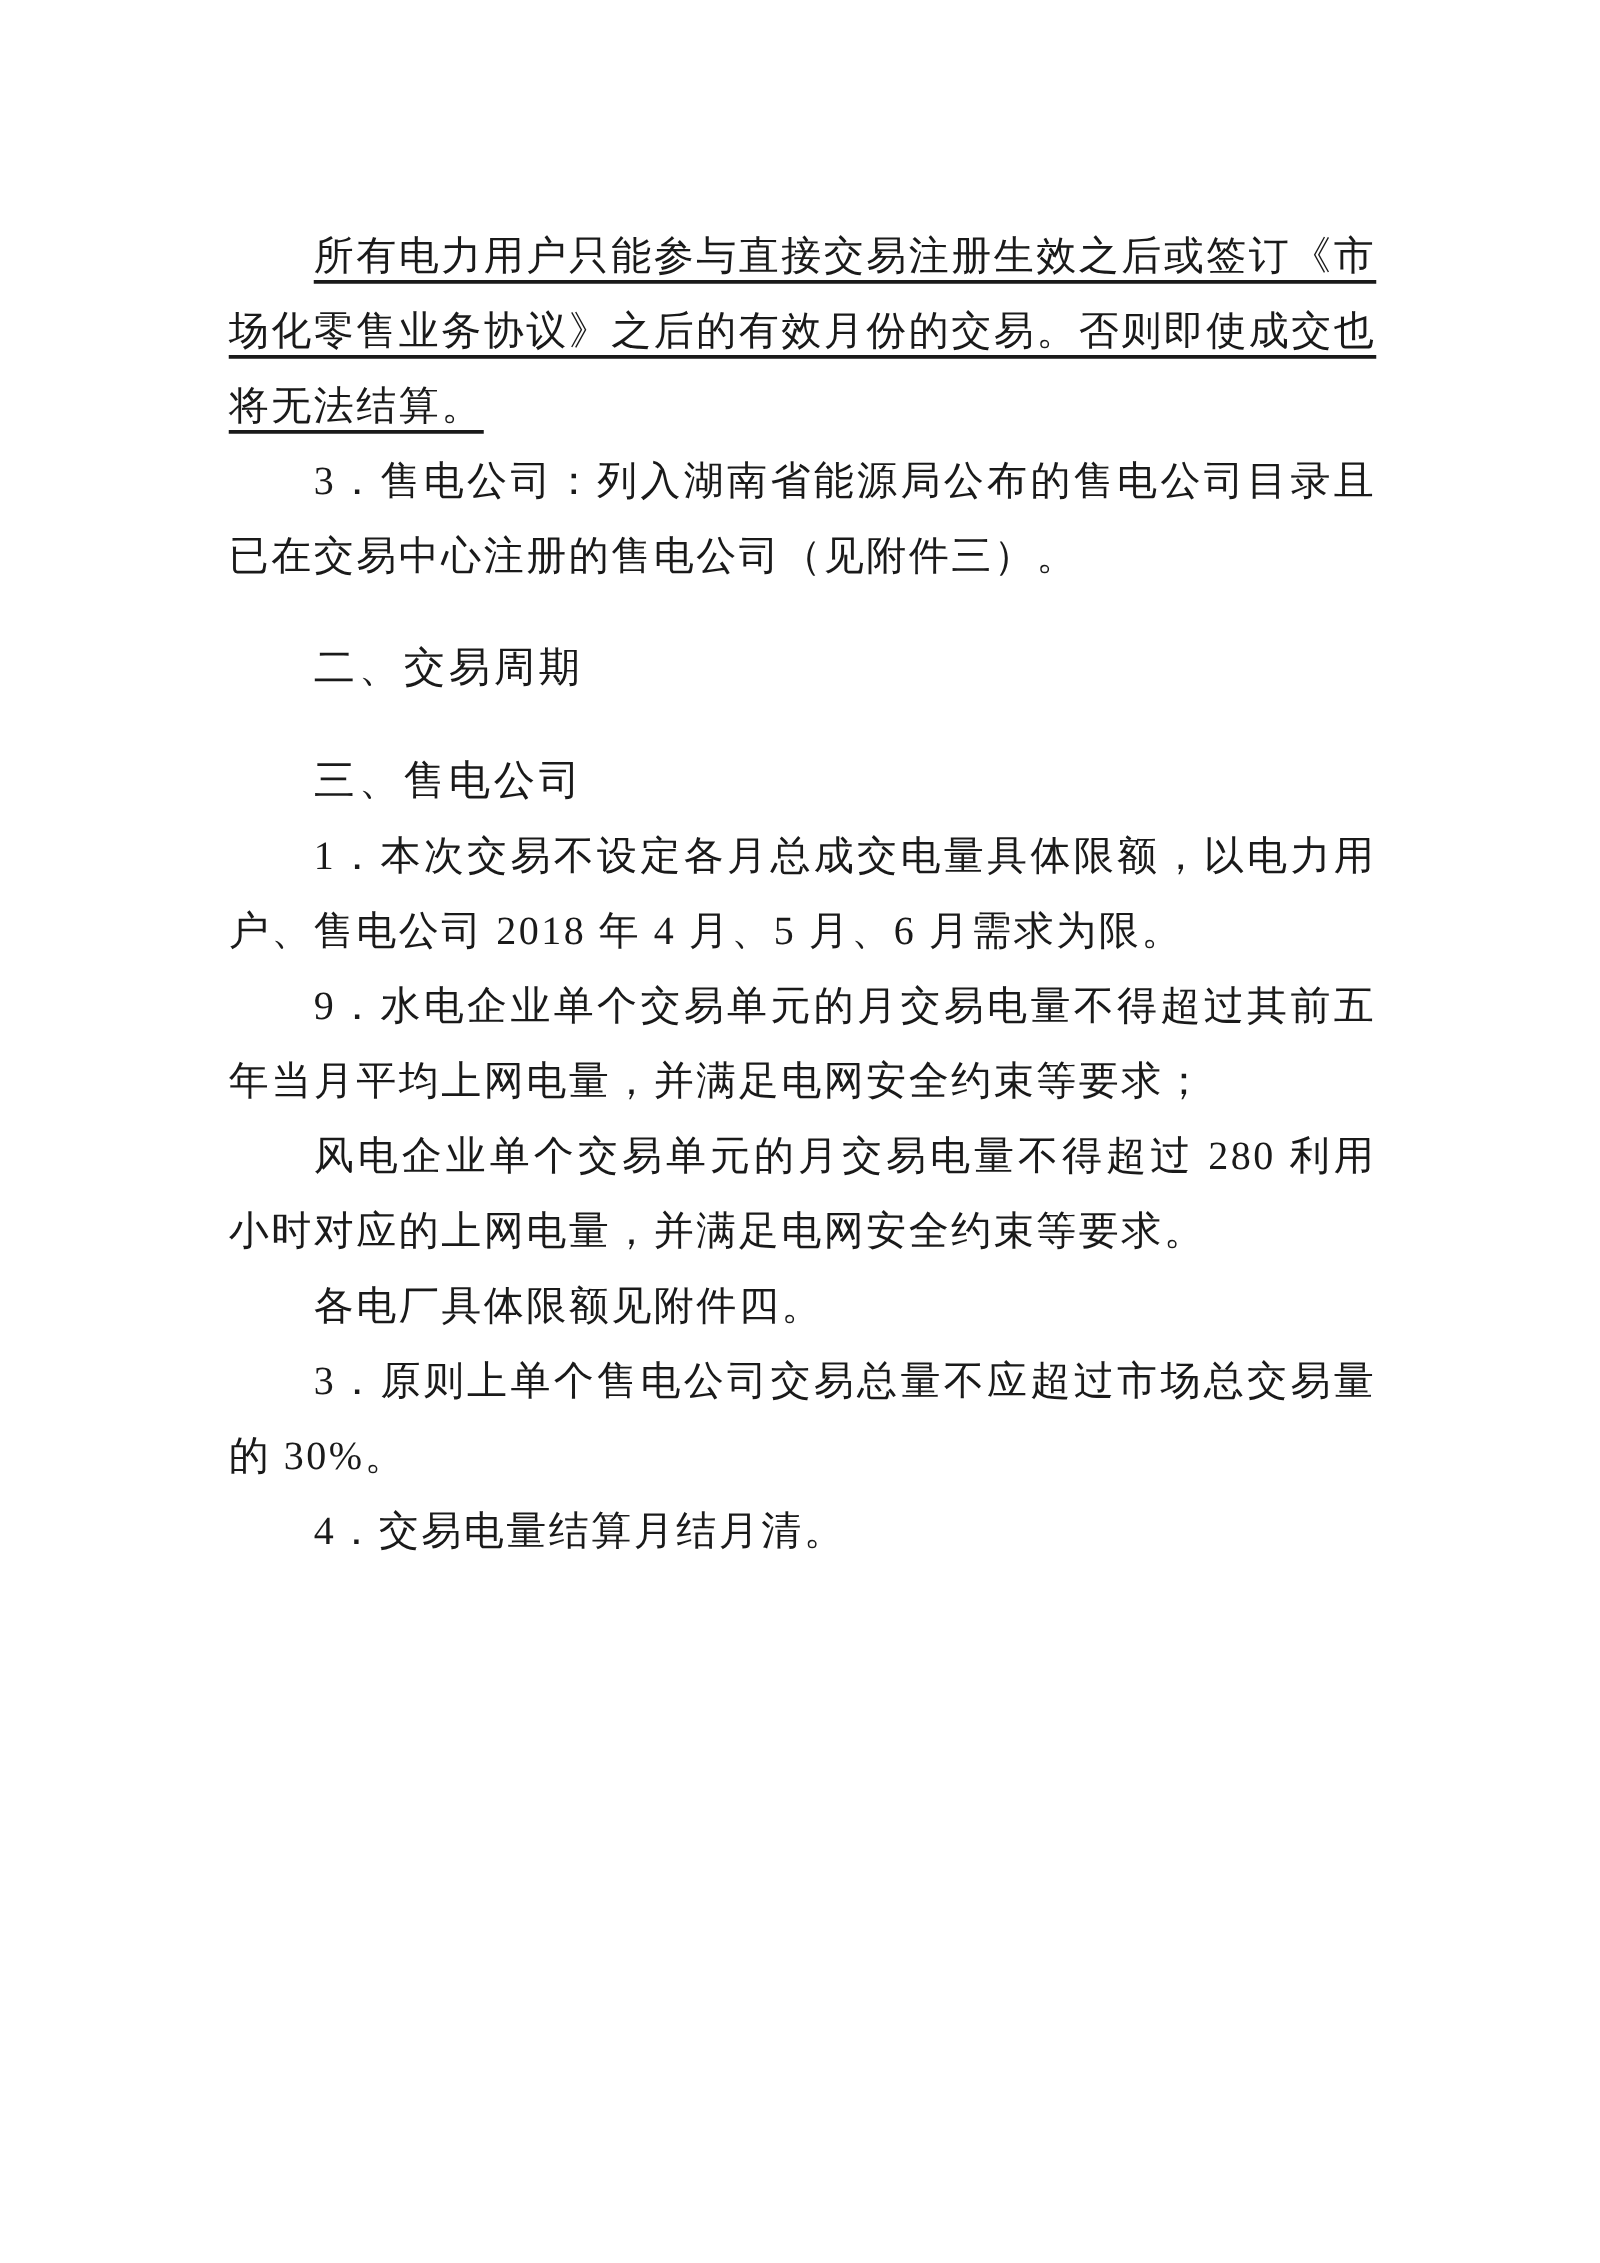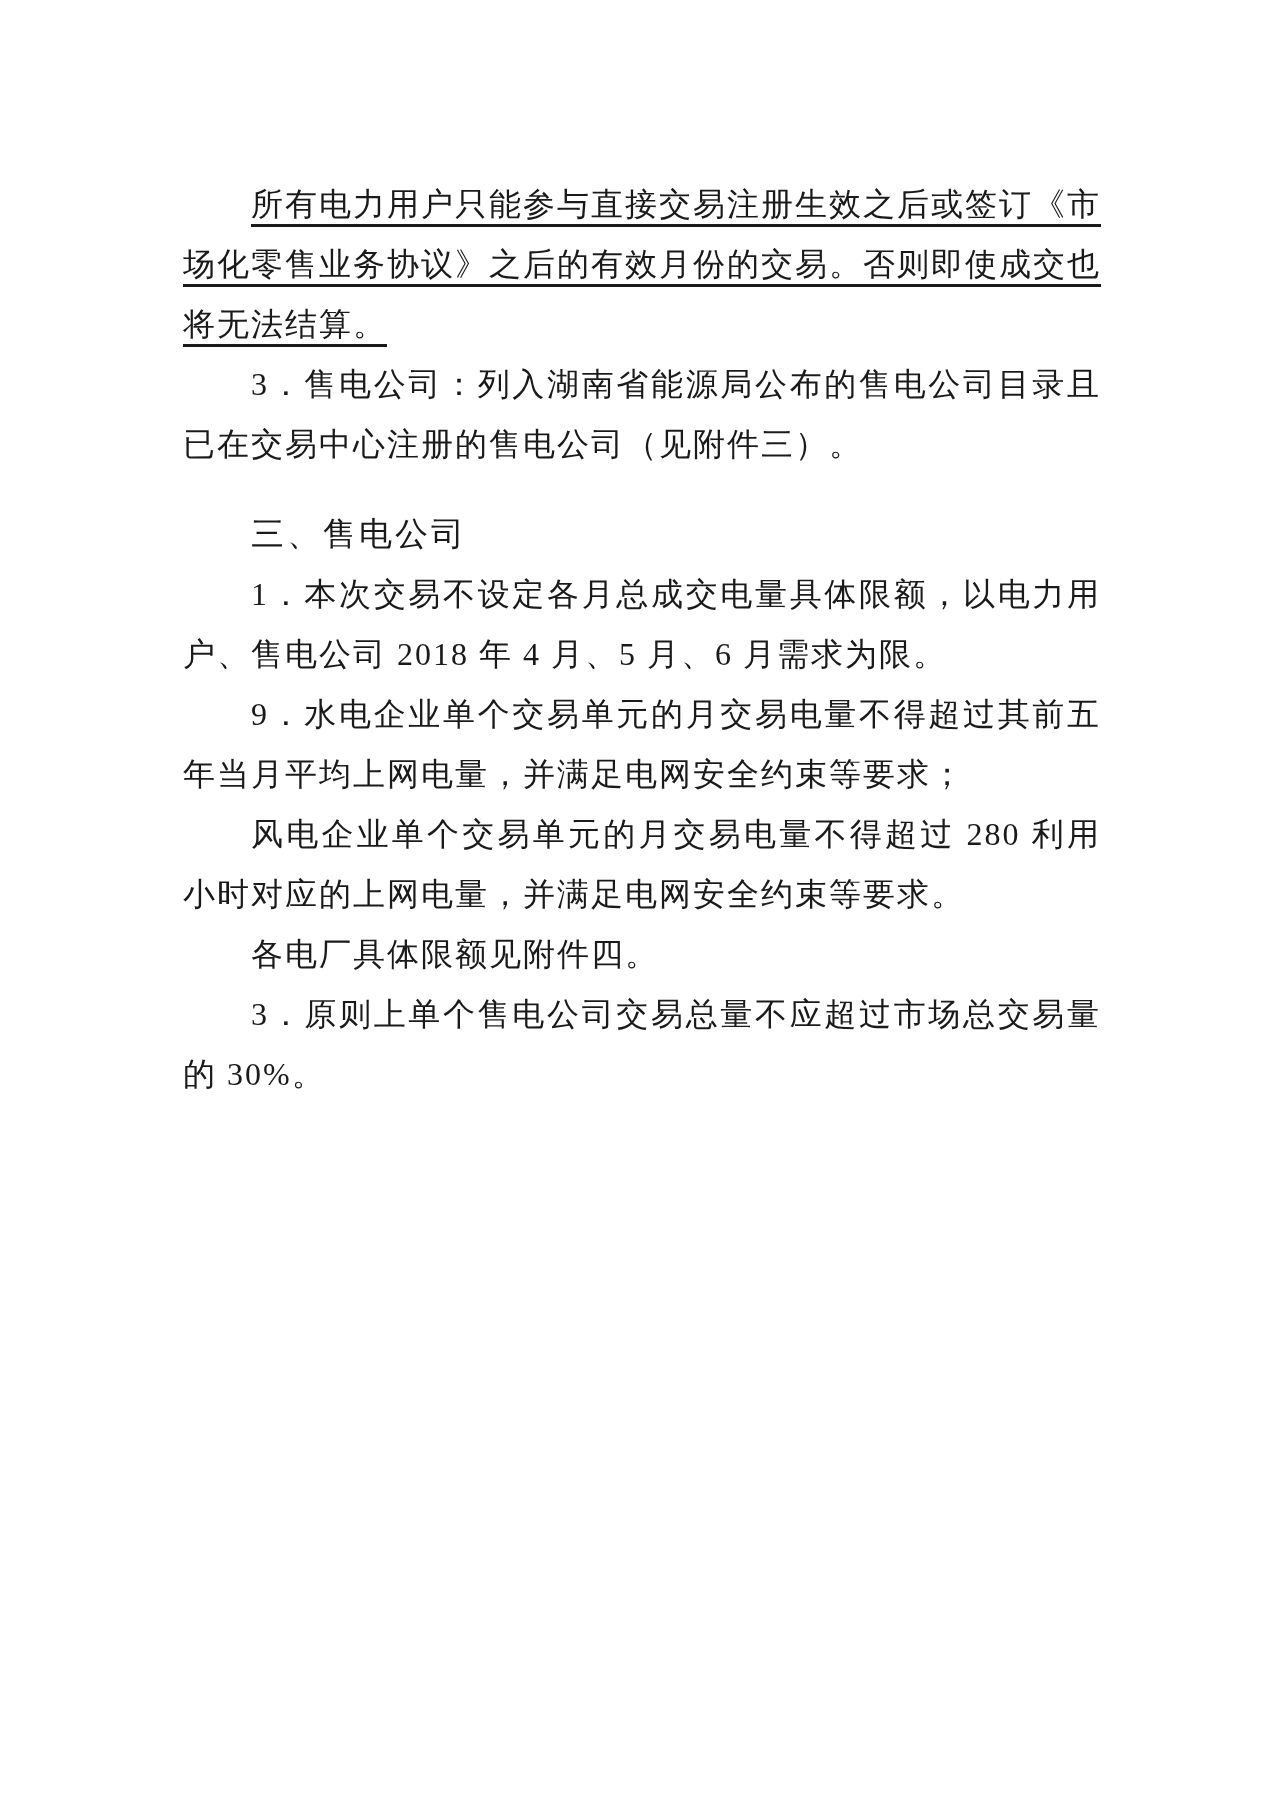--- a/index.html
+++ b/index.html
@@ -68,26 +68,28 @@
   }
 </style>
 </head>
 <body>
 
 <div class="page">
 
   <div class="content">
       <p class=" indent"><span class="run-underline">所有电力用户只能参与直接交易注册生效之后或签订《市场化零售业务协议》之后的有效月份的交易。否则即使成交也将无法结算。</span></p>
       <p class=" indent"><span class="run-bold">3．售电公司：</span><span>列入湖南省能源局公布的售电公司目录且已在交易中心注册的售电公司（见附件三）。</span></p>
+      <p class="heading indent"><span class="run-bold">二、交易周期</span></p>
       <p class="heading indent"><span class="run-bold">三、售电公司</span></p>
       <p class=" indent"><span>1．本次交易不设定各月总成交电量具体限额，以电力用户、售电公司 2018 年 4 月、5 月、6 月需求为限。</span></p>
       <p class=" indent"><span>9．水电企业单个交易单元的月交易电量不得超过其前五年当月平均上网电量，并满足电网安全约束等要求；</span></p>
       <p class=" indent"><span>风电企业单个交易单元的月交易电量不得超过 280 利用小时对应的上网电量，并满足电网安全约束等要求。</span></p>
       <p class=" indent"><span>各电厂具体限额见附件四。</span></p>
       <p class=" indent"><span>3．原则上单个售电公司交易总量不应超过市场总交易量的 30%。</span></p>
+      <p class=" indent"><span>4．交易电量结算月结月清。</span></p>
     </div>
 
   <div class="page-number">2</div>
 
   <div class="watermark">
     <span>
       <svg width="96" height="78" viewBox="0 0 96 78" aria-hidden="true">
         <g stroke="#d8d8d8" stroke-width="3" fill="#ffffff">
           <ellipse cx="36" cy="30" rx="27" ry="23"></ellipse>
           <path d="M22 49 L14 62 L30 52 Z" stroke-linejoin="round"></path>

